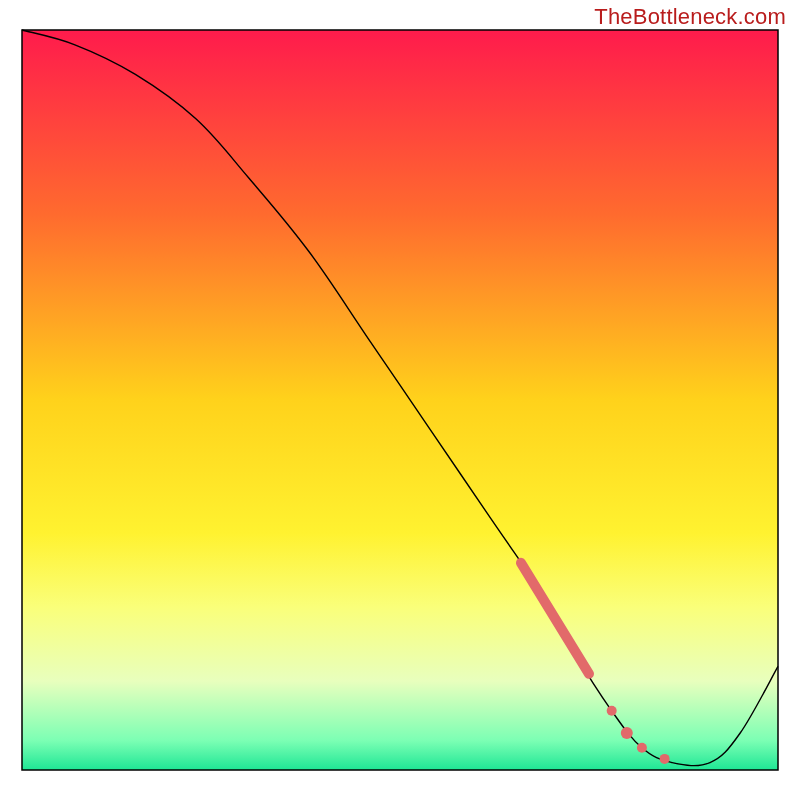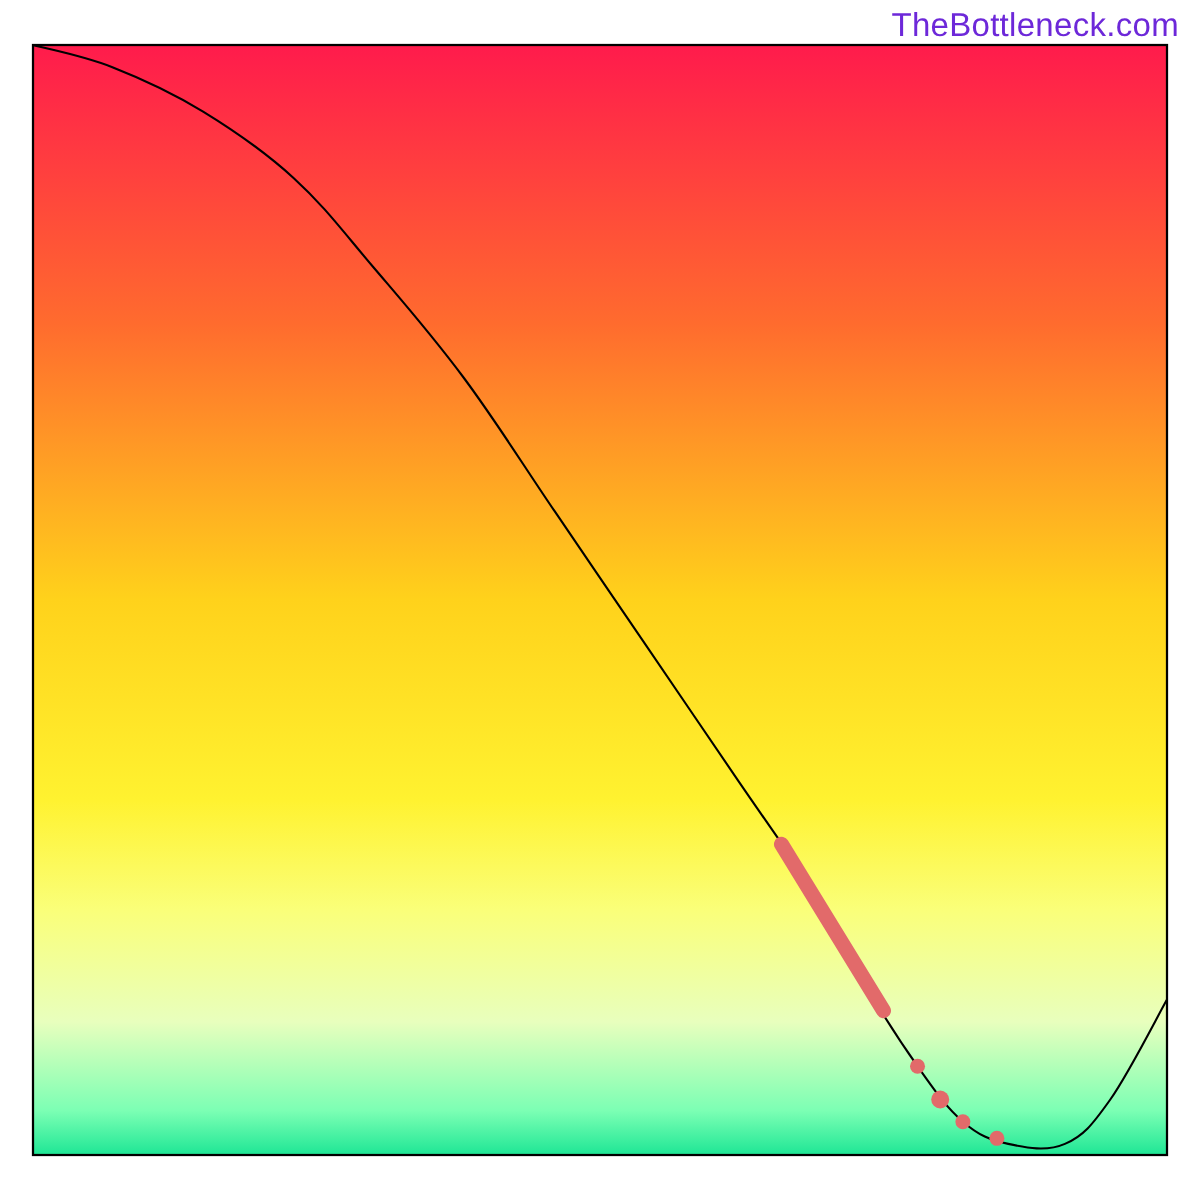--- a/index.html
+++ b/index.html
@@ -9,21 +9,21 @@
     height: 800px;
     position: relative;
     font-family: Arial, Helvetica, sans-serif;
     background: #fff;
   }
   .watermark {
     position: absolute;
     top: 4px;
     right: 14px;
     font-size: 22px;
-    color: #6d28d9;
+    color: #b91c1c;
     font-weight: 400;
     letter-spacing: 0.2px;
     z-index: 10;
   }
   svg {
     display: block;
   }
 </style>
 </head>
 <body>

